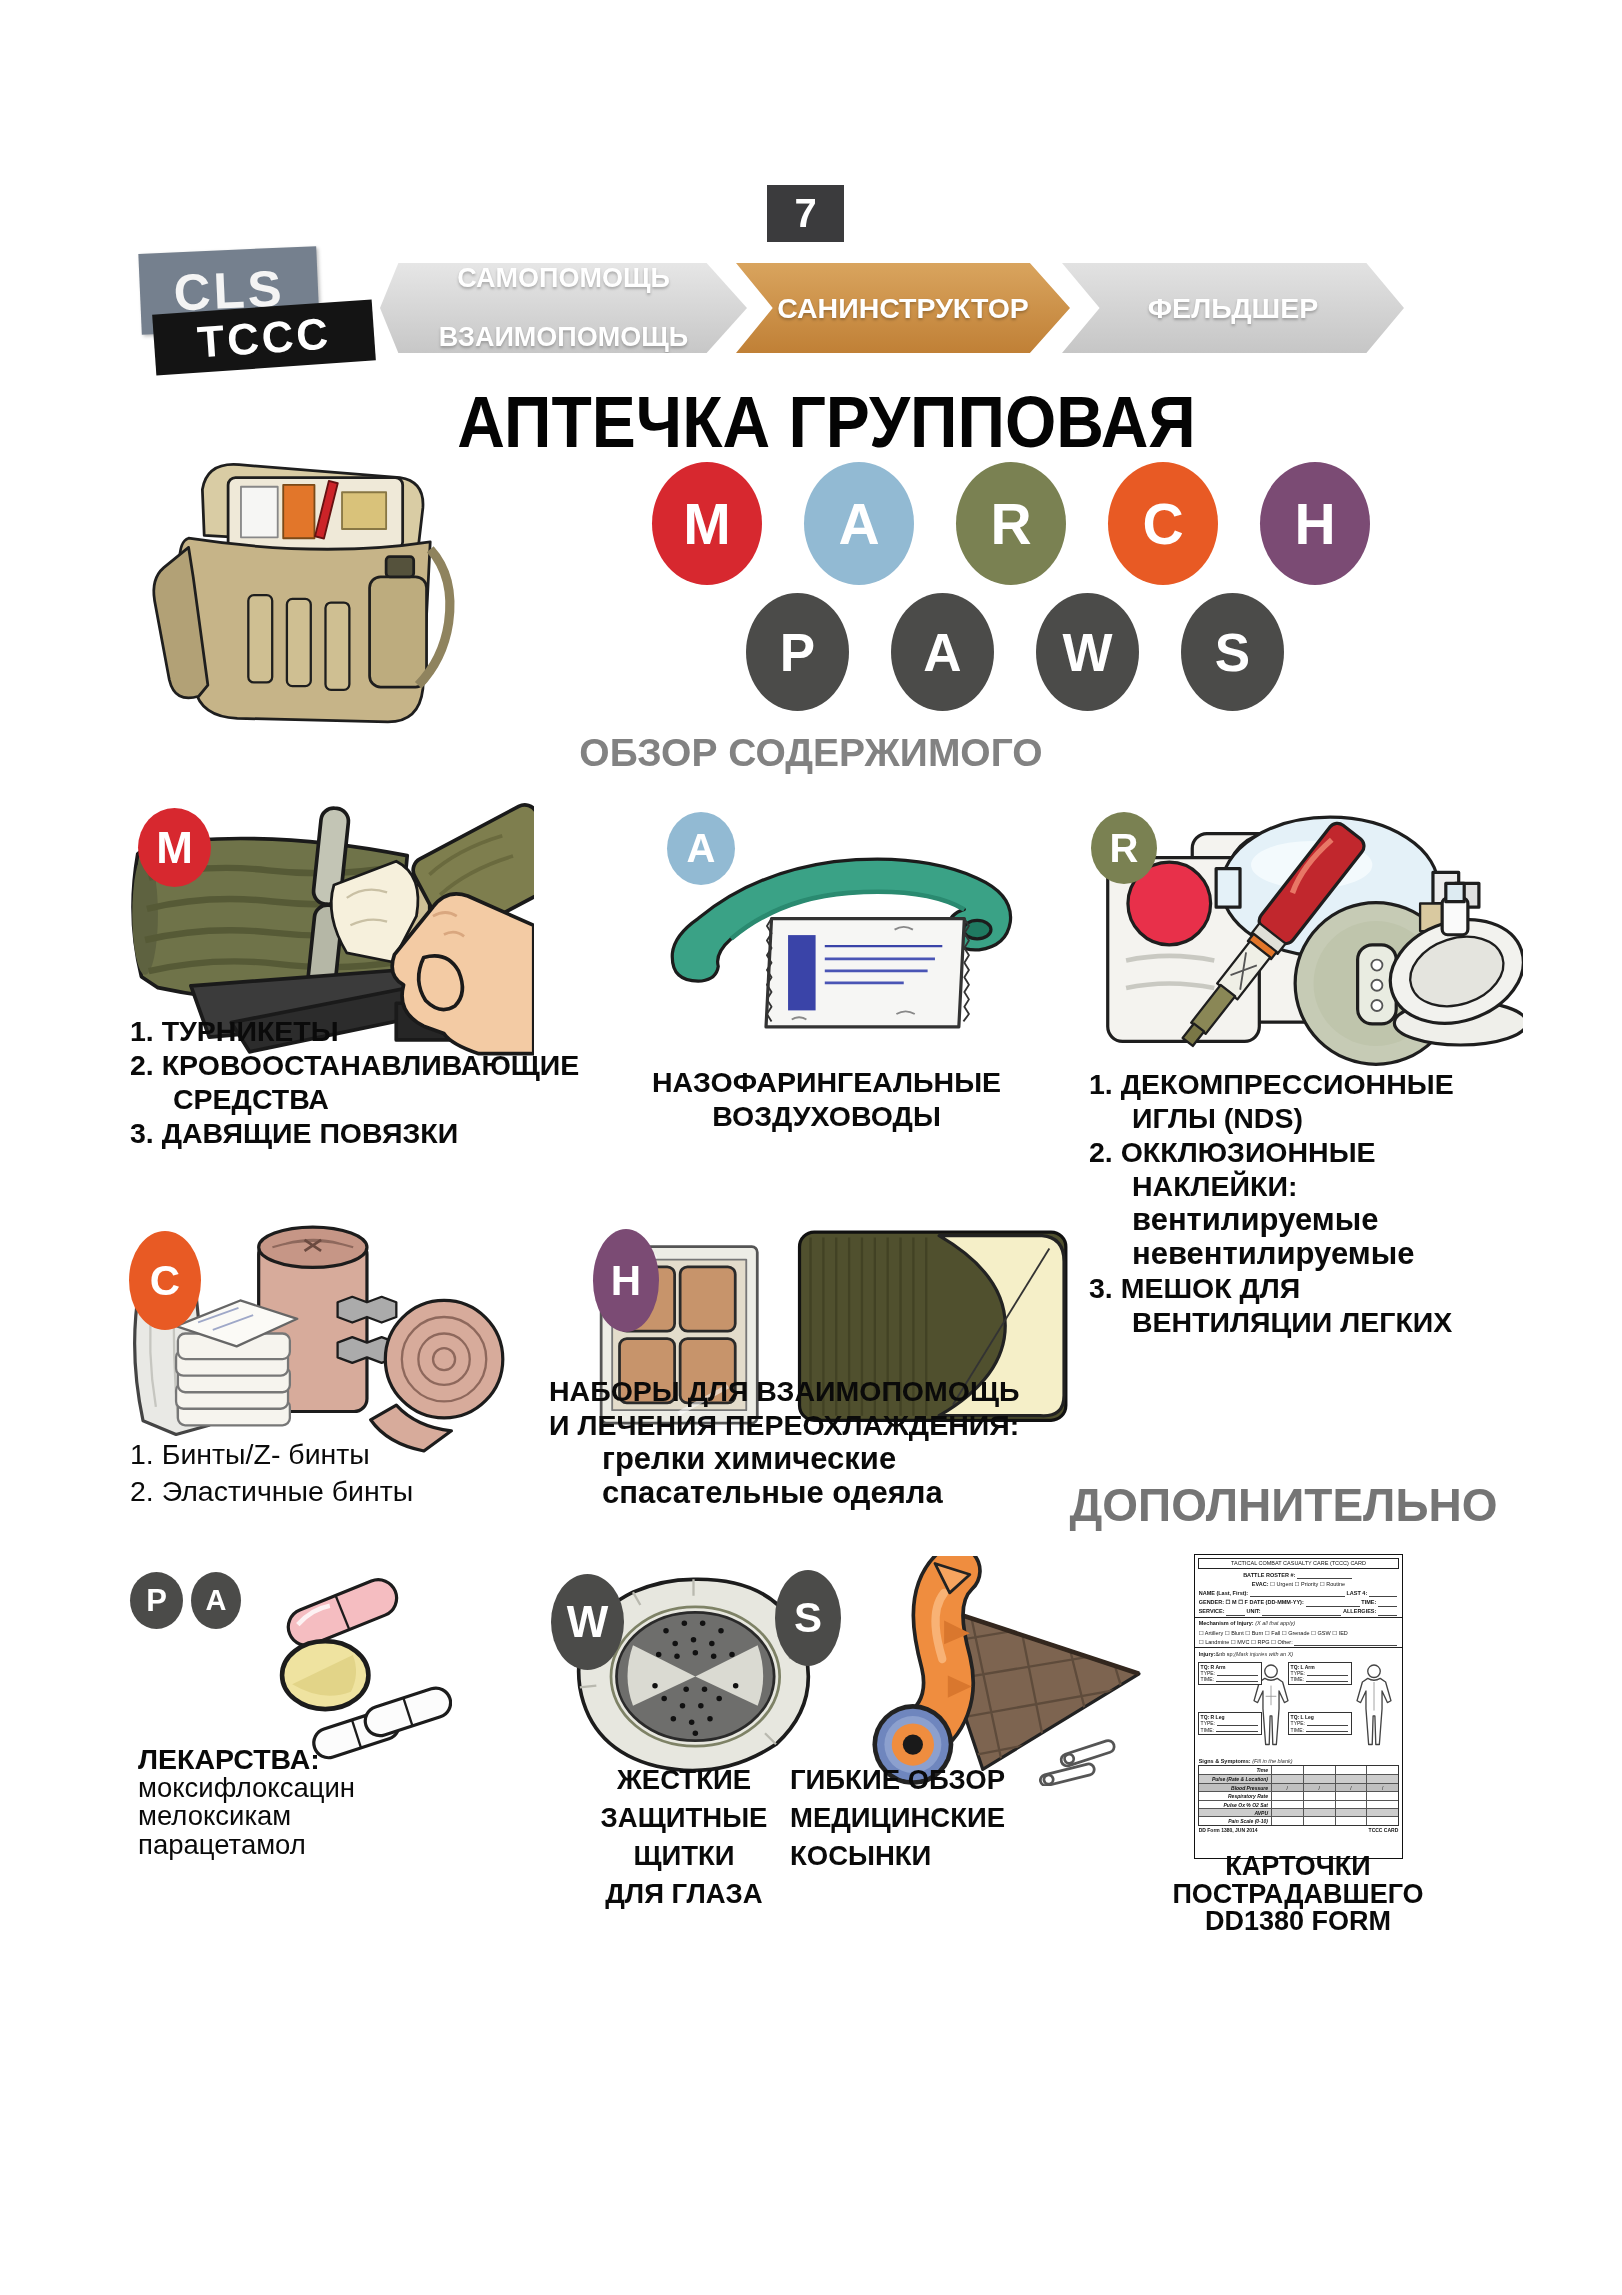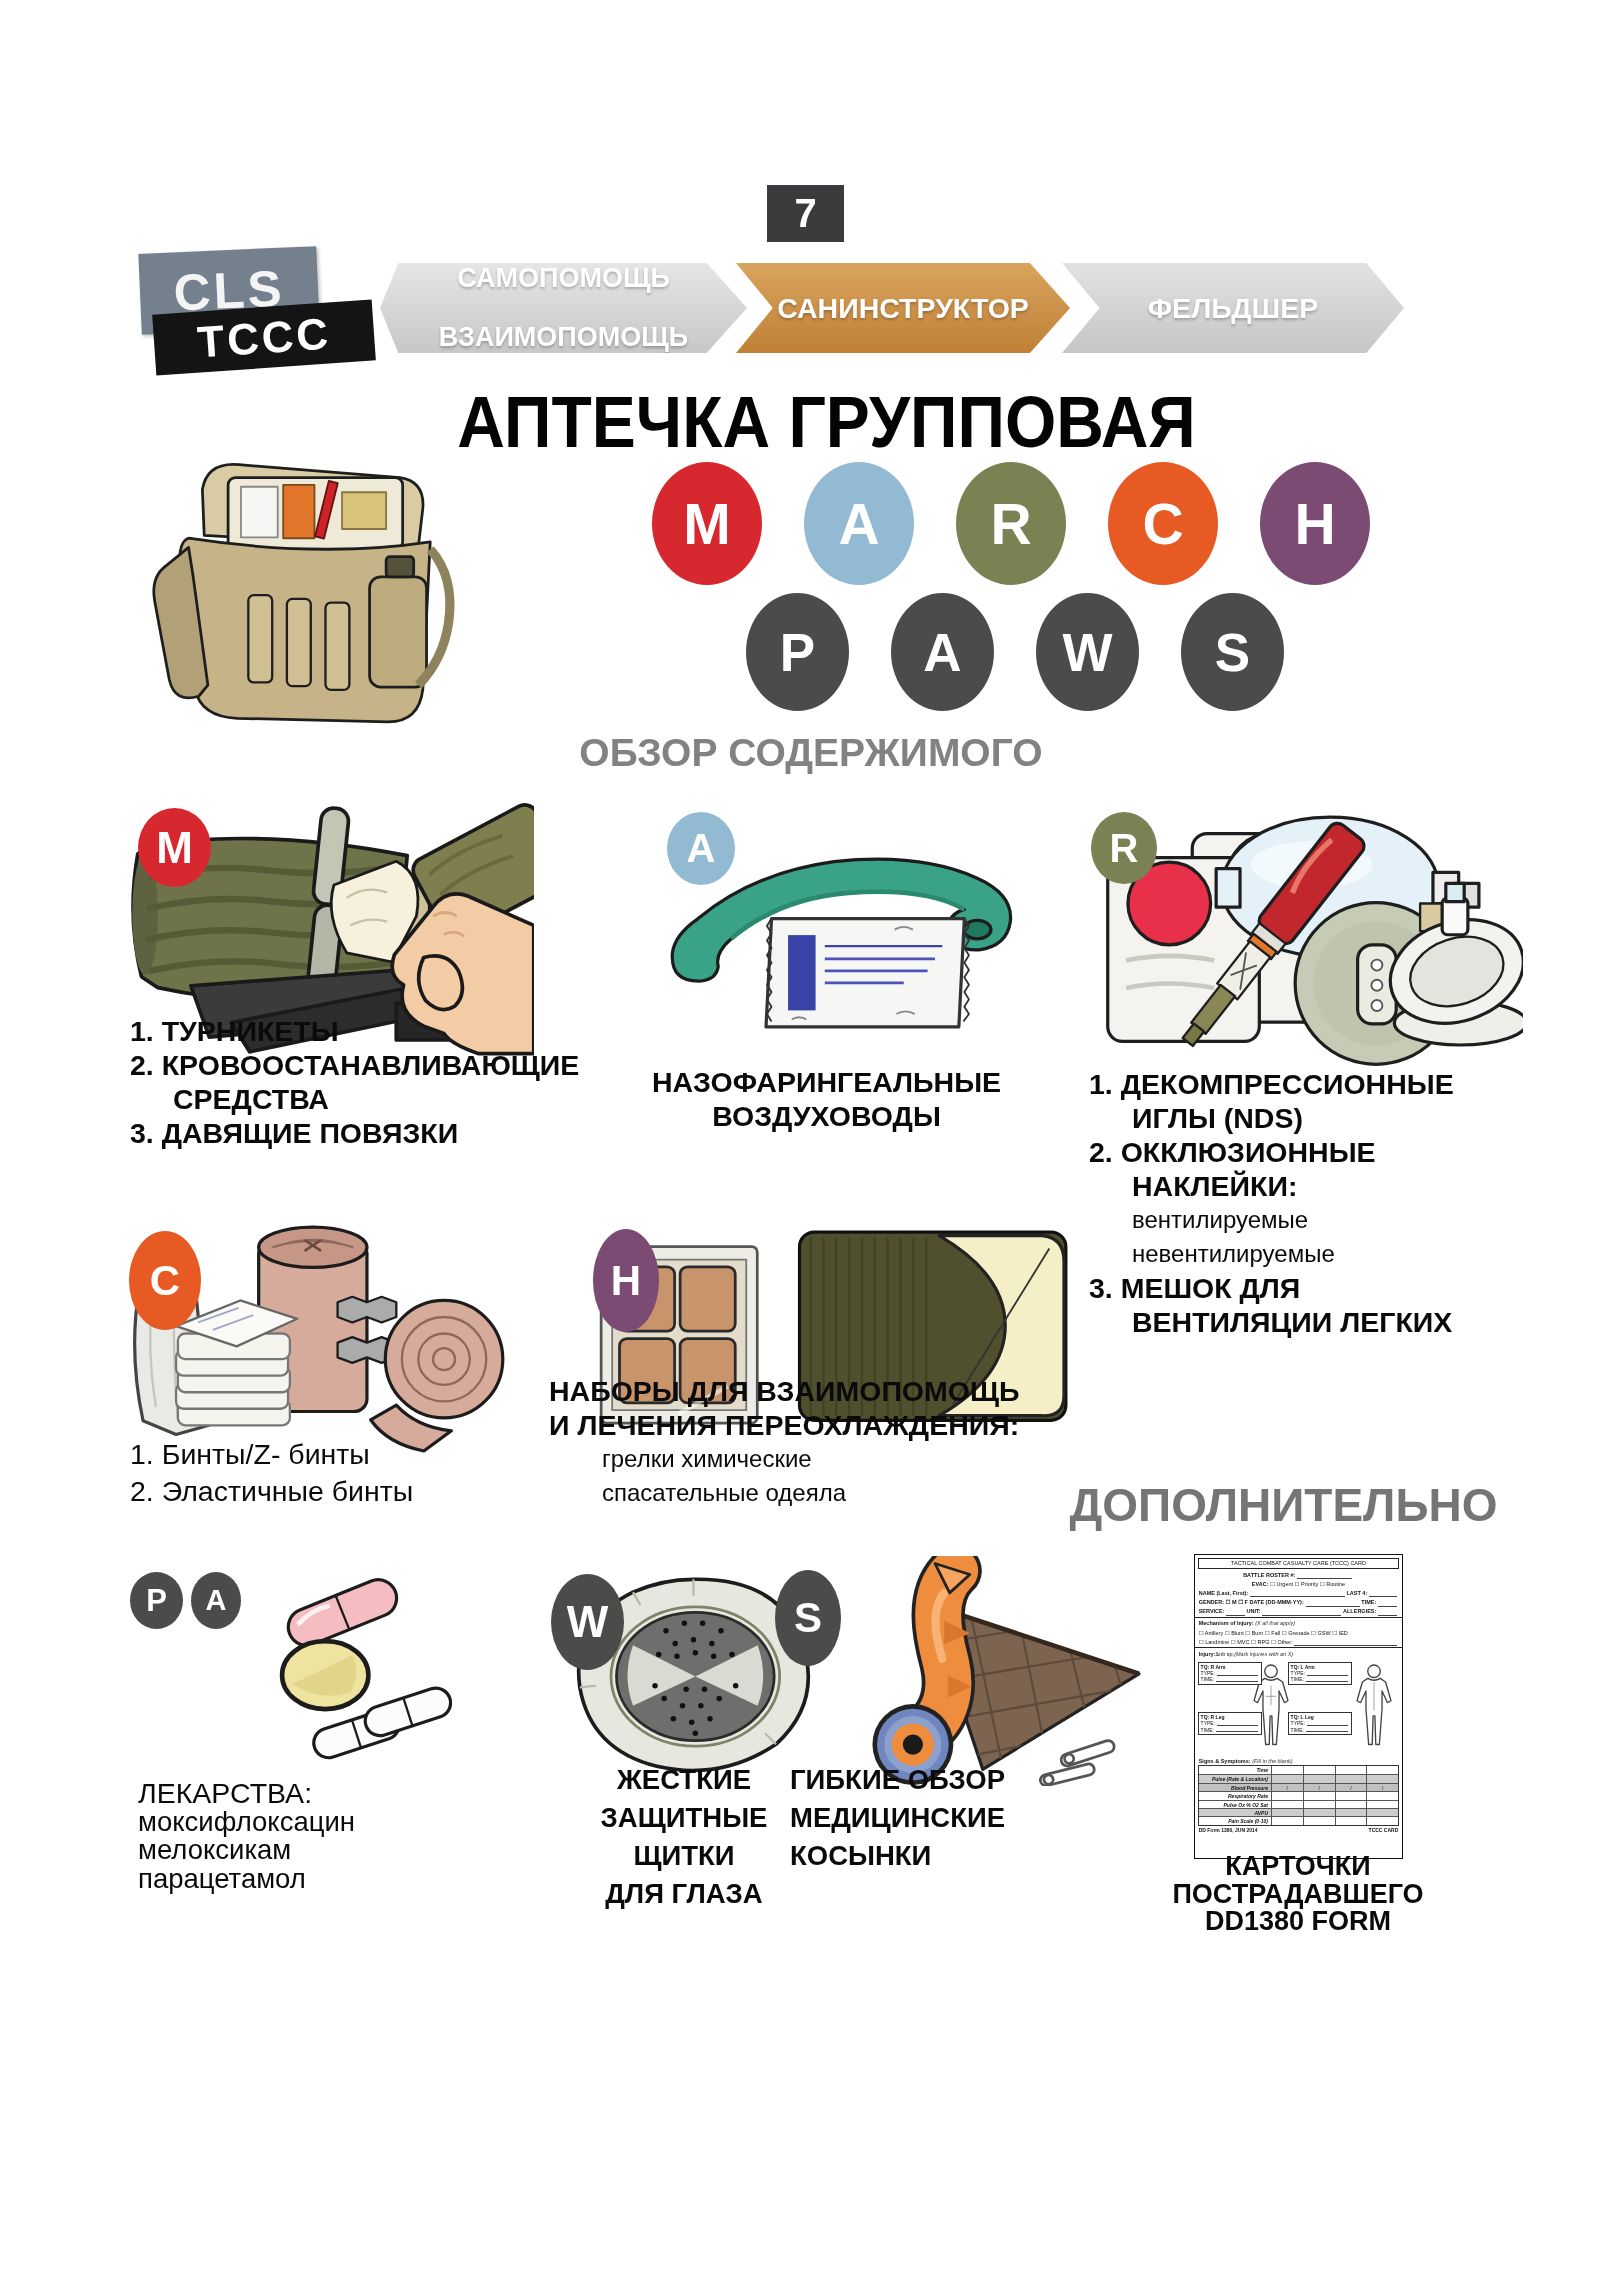--- a/index.html
+++ b/index.html
@@ -53,26 +53,26 @@
   .bp{left:130px;top:1572px;width:53px;height:57px;background:#4B4B49;font-size:31px;}
   .bpa{left:191px;top:1572px;width:50px;height:57px;background:#4B4B49;font-size:29px;}
   .bw{left:551px;top:1574px;width:73px;height:96px;background:#4B4B49;font-size:44px;}
   .bs{left:775px;top:1570px;width:66px;height:96px;background:#4B4B49;font-size:42px;}
 
   
   .m-list{left:130px;top:1014px;width:487px;font-size:28.5px;font-weight:bold;line-height:34px;}
   .ind{padding-left:43px;}
   .a-text{left:597px;top:1065px;width:459px;text-align:center;font-size:28.5px;font-weight:bold;line-height:34px;}
   .r-list{left:1089px;top:1067px;width:459px;font-size:28.5px;font-weight:bold;line-height:34px;}
-  .norm{font-weight:normal;font-size:24px;}
+  .norm{font-weight:bold;font-size:31px;}
   .c-list{left:130px;top:1436px;width:450px;font-size:28.5px;font-weight:normal;line-height:37px;}
   .h-text{left:549px;top:1374px;width:542px;font-size:28.5px;font-weight:bold;line-height:34px;}
   .h-text .norm{padding-left:53px;}
   .p-text{left:138px;top:1745px;width:349px;font-size:27.5px;line-height:28.5px;}
-  .p-text .b{font-weight:normal;font-size:28.5px;margin-top:34px;}
+  .p-text .b{font-weight:bold;font-size:28.5px;}
   .w-text{left:528px;top:1761px;width:312px;text-align:center;font-size:27.5px;font-weight:bold;line-height:38px;}
   .s-text{left:790px;top:1761px;width:321px;font-size:27.5px;font-weight:bold;line-height:38px;}
   .card-caption{left:1144px;top:1853px;width:308px;text-align:center;font-size:27px;font-weight:bold;line-height:27.5px;}
 
   
   .card{left:1194px;top:1554px;width:207px;height:303px;border:1.8px solid #111;background:#fff;
         font-size:5.5px;line-height:7.3px;color:#111;}
   .cd-header{margin:2.8px 2.8px 0.9px;border:0.9px solid #222;text-align:center;font-size:5.5px;padding:0.9px 0;font-weight:normal;}
   .cd-row{display:flex;align-items:flex-end;padding:0 3.7px;white-space:nowrap;overflow:hidden;height:9.2px;}
   .cd-center{justify-content:center;}

